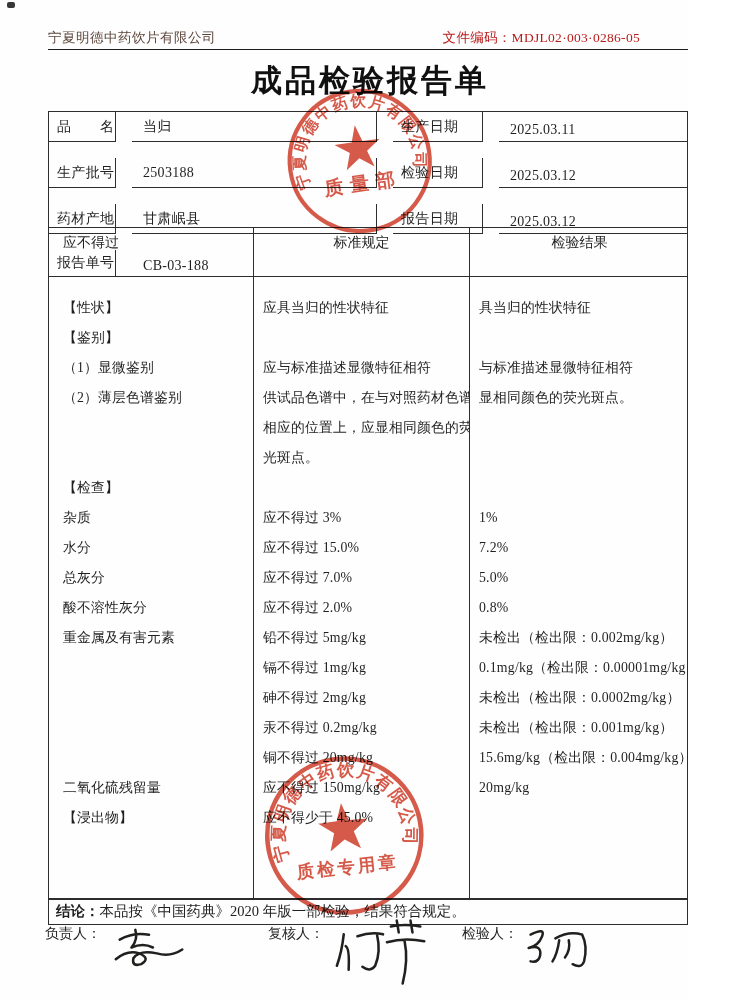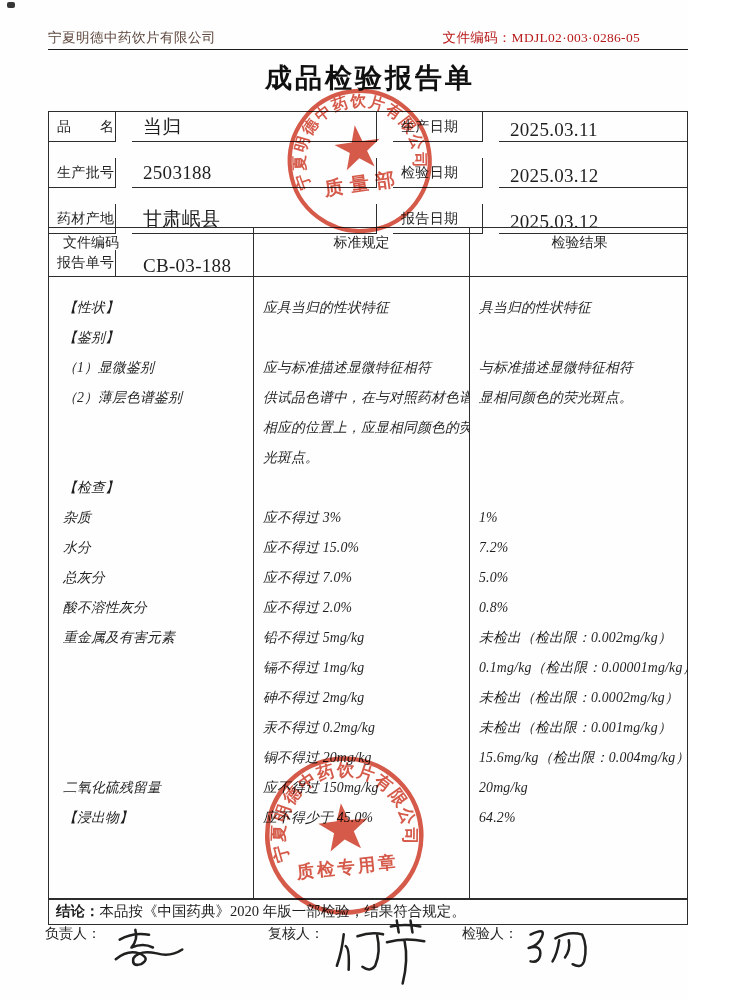--- a/index.html
+++ b/index.html
@@ -7,46 +7,46 @@
   body { font-family:"Liberation Serif","DejaVu Serif",serif; color:#1f1f1f; }
   .page { position:relative; width:688px; height:1000px; background:#fefefe; overflow:hidden; }
 
   .speck { position:absolute; left:7px; top:2px; width:8px; height:6px; background:#141414; border-radius:2px; opacity:.85; }
 
   .hdr-company { position:absolute; left:48px; top:29px; font-size:13.5px; color:#5d463c; letter-spacing:.5px; }
   .hdr-code { position:absolute; right:48px; top:29px; font-size:13.5px; color:#b91c1c; letter-spacing:.3px; }
   .hdr-rule { position:absolute; left:48px; top:49px; width:640px; border-top:1.7px solid #1c1c1c; }
 
   .doc-title { position:absolute; left:0; top:60px; width:740px; text-align:center;
-               font-size:27px; font-weight:bold; color:#101010; letter-spacing:3px; }
+               font-size:31px; font-weight:bold; color:#101010; letter-spacing:3px; }
 
   
   .info-table { position:absolute; left:48px; top:111px; width:640px;
                 display:grid; grid-template-columns:67px 245px 90px 234.8px;
                 grid-template-rows:30px 30px 30px 26px;
                 border:1.6px solid #2d2d2d;gap:16px; }
   .cell { border-right:1.4px solid #2d2d2d; border-bottom:1.4px solid #2d2d2d;
           display:flex; align-items:center; font-size:14px; overflow:hidden; }
   .cell.last-col { border-right:none;margin-top:6px; }
   .cell.last-row { border-bottom:none; }
   .cell.lbl { padding-left:8px; }
-  .cell.val { padding-left:11px; font-size:19px; letter-spacing:.3px; }
+  .cell.val { padding-left:11px; font-size:14px; letter-spacing:.3px; }
   .span3 { grid-column:2 / 5; }
   .jlbl { display:inline-block; width:57px; text-align:justify; text-align-last:justify; }
 
   
   .main-table { position:absolute; left:48px; top:227px; width:640px; height:673px;
                 display:grid; grid-template-columns:205px 216px 219px;
                 border:1.6px solid #2d2d2d; }
   .mcol { border-right:1.4px solid #2d2d2d; overflow:hidden; }
   .mcol:last-child { border-right:none; }
   .mcol .chead { height:30px; display:flex; align-items:center; font-size:14px; }
   .mcol.c-items .chead { padding-left:14px; }
   .mcol.c-std .chead, .mcol.c-res .chead { justify-content:center; }
-  .line { height:30px; display:flex; align-items:center; font-size:13.8px; white-space:pre; letter-spacing:.2px;font-style:italic; }
+  .line { height:30px; display:flex; align-items:center; font-size:13.8px; white-space:pre; letter-spacing:.2px; }
   .c-items .line { padding-left:14px; }
   .c-std .line, .c-res .line { padding-left:9px; }
   .line:first-child { height:35px; }
 
   
   .conclusion { position:absolute; left:48px; top:898.4px; width:640px; height:26.6px;
                 border:1.6px solid #2d2d2d; display:flex; align-items:center;
                 padding-left:7px; font-size:14.5px; }
   .conclusion .clabel { font-weight:bold; }
 
@@ -113,21 +113,21 @@
     <div class="cell val last-col">2025.03.12</div>
 
     <div class="cell lbl last-row">
         <span class="jlbl">报告单号</span>
       </div>
     <div class="cell val last-col last-row span3">CB-03-188</div>
   </div>
 
   <div class="main-table">
     <div class="mcol c-items">
-      <div class="chead">文件编码</div>
+      <div class="chead">应不得过</div>
       <div class="lines">
           <div class="line"></div>
           <div class="line">【性状】</div>
           <div class="line">【鉴别】</div>
           <div class="line">（1）显微鉴别</div>
           <div class="line">（2）薄层色谱鉴别</div>
           <div class="line"></div>
           <div class="line"></div>
           <div class="line">【检查】</div>
           <div class="line">杂质</div>
@@ -181,21 +181,20 @@
           <div class="line">1%</div>
           <div class="line">7.2%</div>
           <div class="line">5.0%</div>
           <div class="line">0.8%</div>
           <div class="line">未检出（检出限：0.002mg/kg）</div>
           <div class="line">0.1mg/kg（检出限：0.00001mg/kg）</div>
           <div class="line">未检出（检出限：0.0002mg/kg）</div>
           <div class="line">未检出（检出限：0.001mg/kg）</div>
           <div class="line">15.6mg/kg（检出限：0.004mg/kg）</div>
           <div class="line">20mg/kg</div>
-          <div class="line">64.2%</div>
         </div>
     </div>
   </div>
 
   <div class="conclusion">
     <span class="clabel">结论：</span>
     <span>本品按《中国药典》2020 年版一部检验，结果符合规定。</span>
   </div>
 
   <div class="sig-label s1">负责人：</div>

